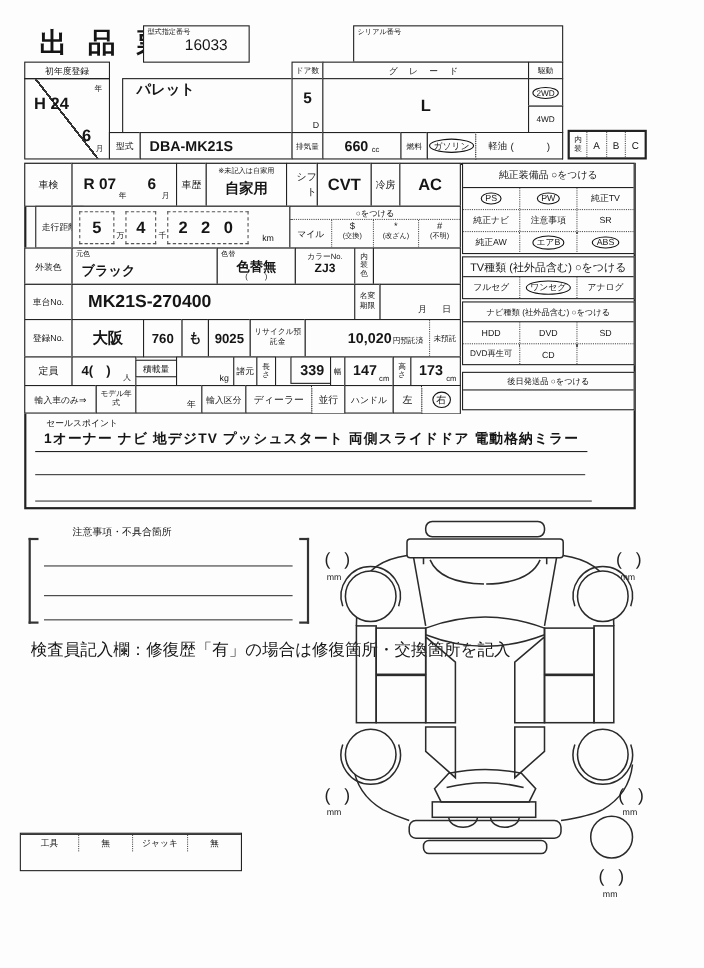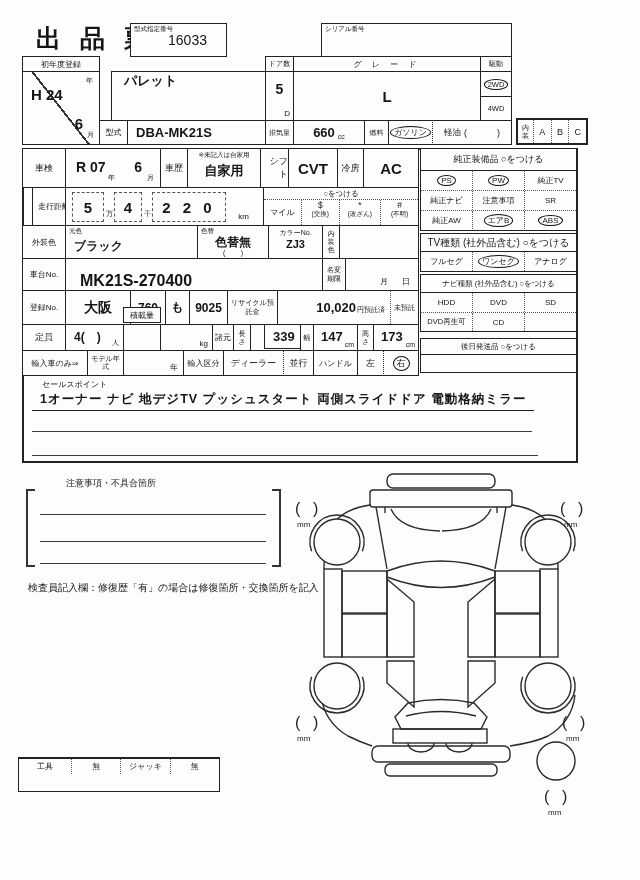--- a/index.html
+++ b/index.html
@@ -151,21 +151,21 @@
   <div class="cell" style="left:268px;top:225px;width:55px;height:34px;text-align:center">
     <div style="font-size:7px;margin-top:2px">カラーNo.</div>
     <div style="font-size:11px;font-weight:bold">ZJ3</div>
   </div>
   <div class="cell flx" style="left:322px;top:225px;width:18px;height:34px">
     <span class="vstack">内装色</span>
   </div>
   <div class="cell" style="left:339px;top:225px;width:80px;height:34px"></div>
 
   <div class="cell lbl flx" style="left:22px;top:258px;width:44px;height:33px">車台No.</div>
-  <div class="cell" style="left:65px;top:258px;width:258px;height:33px;display:flex;align-items:flex-end">
+  <div class="cell" style="left:65px;top:258px;width:258px;height:33px;display:flex;align-items:center">
     <span style="font-size:16px;font-weight:bold;padding-left:14px">MK21S-270400</span>
   </div>
   <div class="cell flx" style="left:322px;top:258px;width:24px;height:33px">
     <span class="wrap2" style="font-size:7px;width:16px">名変期限</span>
   </div>
   <div class="cell" style="left:345px;top:258px;width:74px;height:33px">
     <span class="abs" style="left:34px;bottom:3px;font-size:8px">月</span>
     <span class="abs" style="right:8px;bottom:3px;font-size:8px">日</span>
   </div>
 
@@ -181,21 +181,21 @@
     <span style="font-size:13px;font-weight:bold">10,020</span>
     <span style="font-size:7px;margin:4px 2px 0 1px">円預託済</span>
     <span class="dotl flx" style="font-size:7px;height:100%;padding:0 3px;margin-left:3px">未預託</span>
   </div>
 
   <div class="cell lbl flx" style="left:22px;top:324px;width:44px;height:27px;font-size:9px">定員</div>
   <div class="cell" style="left:65px;top:324px;width:59px;height:27px">
     <span class="abs" style="left:8px;top:4px;font-size:12px;font-weight:bold">4(　)</span>
     <span class="abs small" style="right:4px;bottom:2px">人</span>
   </div>
-  <div class="cell lbl flx" style="left:123px;top:307px;width:38px;height:16px">積載量</div>
+  <div class="cell lbl flx" style="left:123px;top:327px;width:38px;height:16px">積載量</div>
   <div class="cell" style="left:160px;top:324px;width:53px;height:27px">
     <span class="abs" style="right:4px;bottom:2px;font-size:8px">kg</span>
   </div>
   <div class="cell lbl flx" style="left:212px;top:324px;width:22px;height:27px">諸元</div>
   <div class="cell flx" style="left:233px;top:324px;width:18px;height:27px">
       <span class="vstack">長さ</span>
     </div>
   <div class="cell" style="left:264px;top:324px;width:51px;height:25px">
     <span class="abs" style="left:8px;top:4px;font-size:13px;font-weight:bold">339</span>
     <span class="abs small" style="right:3px;bottom:2px">cm</span>
@@ -304,21 +304,21 @@
     <div class="flx" style="height:16px;font-size:7.5px;border-bottom:1.3px solid #222">後日発送品 ○をつける</div>
   </div>
 
   <div class="abs" style="left:66px;top:477px;font-size:9px">注意事項・不具合箇所</div>
   <div class="br-l" style="left:26px;top:489px;width:9px;height:78px"></div>
   <div class="br-r" style="left:272px;top:489px;width:9px;height:78px"></div>
   <div class="hline" style="left:40px;top:514px;width:226px"></div>
   <div class="hline" style="left:40px;top:541px;width:226px"></div>
   <div class="hline" style="left:40px;top:563px;width:226px"></div>
 
-  <div class="abs" style="left:28px;top:581px;font-size:10px">検査員記入欄：修復歴「有」の場合は修復箇所・交換箇所を記入</div>
+  <div class="abs" style="left:28px;top:581px;font-size:15px">検査員記入欄：修復歴「有」の場合は修復箇所・交換箇所を記入</div>
 
   <div class="cell" style="left:18px;top:757px;width:202px;height:35px;border-width:1.6px">
     <div style="display:flex;height:16px;border-top:1.2px solid #222">
       <div class="flx" style="width:52px;font-size:8px">工具</div>
       <div class="flx dotl" style="flex:1;font-size:8px">無</div>
       <div class="flx dotl" style="flex:1;font-size:8px">ジャッキ</div>
       <div class="flx dotl" style="flex:1;font-size:8px">無</div>
     </div>
   </div>
 

